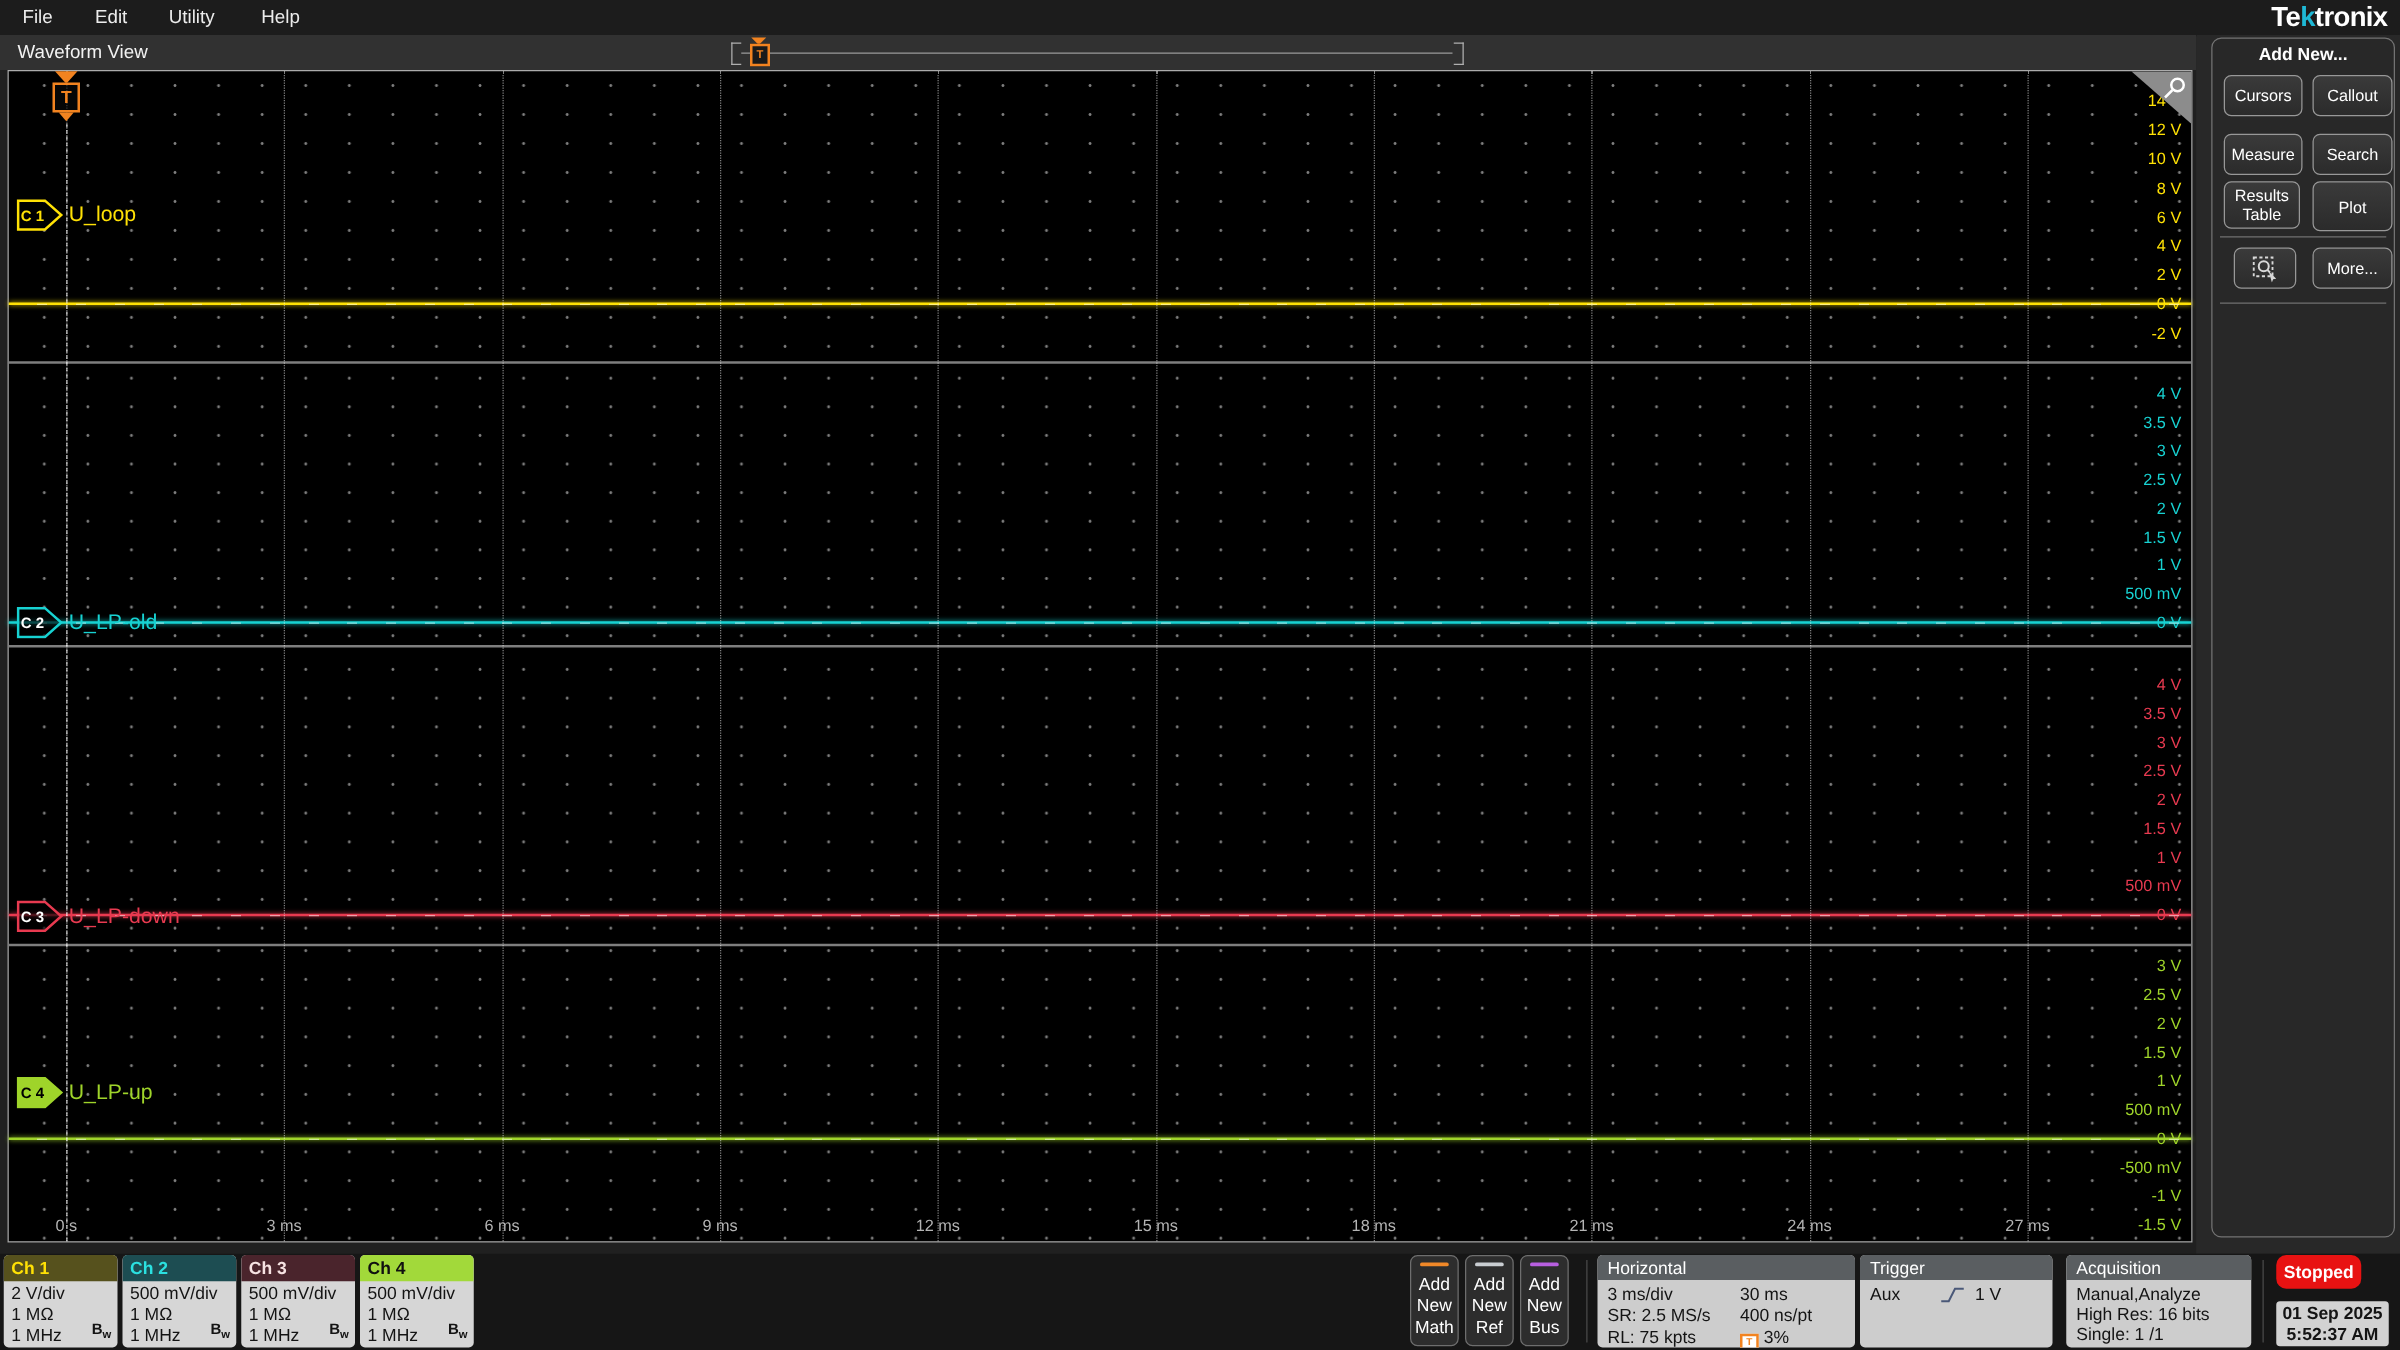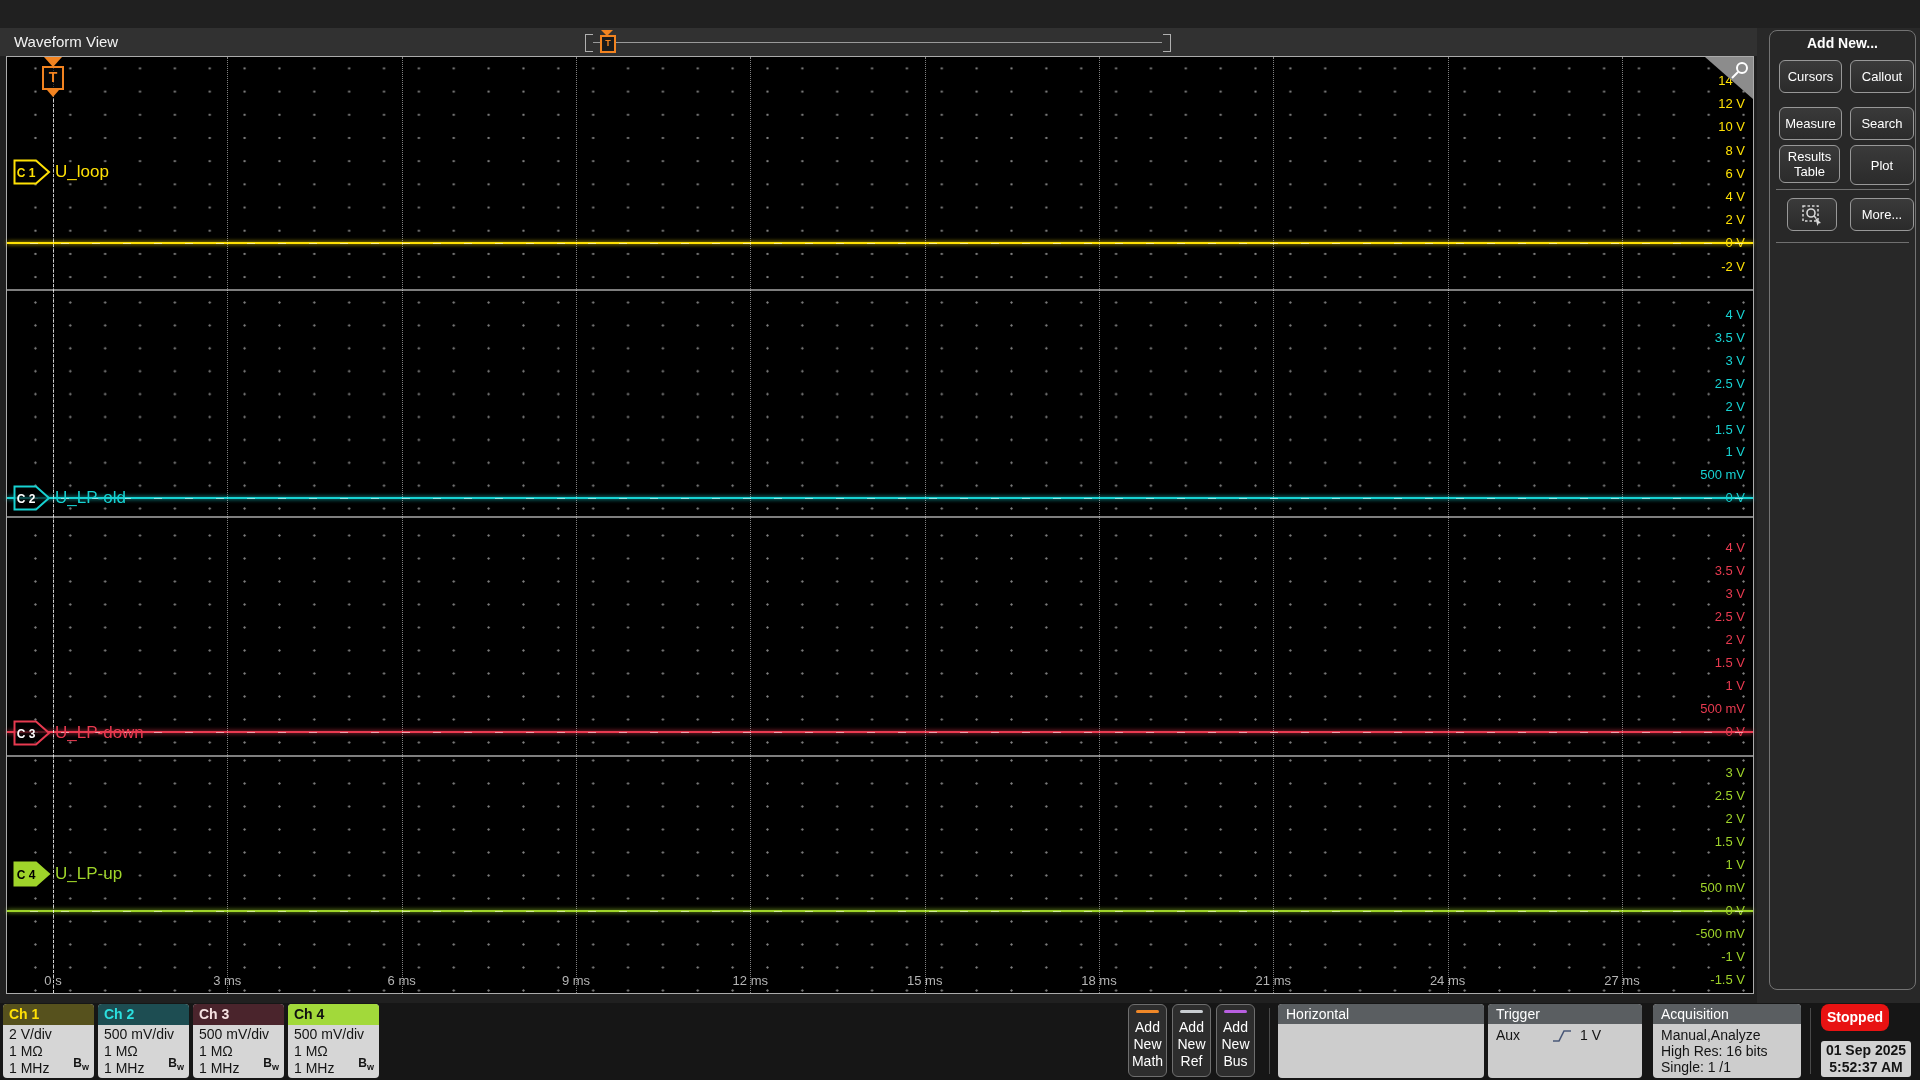--- a/index.html
+++ b/index.html
@@ -80,20 +80,24 @@
            color:#141414;font-size:14px;font-weight:600;text-align:center;line-height:17px;padding-top:1px;box-sizing:border-box;}
 
   .trigicon{display:inline-block;width:11px;height:11px;border:2px solid #f28320;color:#f28320;font-size:8px;font-weight:bold;
             text-align:center;line-height:10px;vertical-align:-2px;margin-right:4px;background:#fff;}
 </style>
 </head>
 <body>
 
 <div id="app">
 
+  <div id="menubar">
+    <span id="menu-items"><span class="menu-item" style="left: 18px;">File</span><span class="menu-item" style="left: 76px;">Edit</span><span class="menu-item" style="left: 135px;">Utility</span><span class="menu-item" style="left: 209px;">Help</span></span>
+    <div id="logo"><span>Te</span><span class="cy">k</span><span>tronix</span></div>
+  </div>
 
   <div id="wfheader">
     <span class="title">Waveform View</span>
     <div id="ovbar">
       <div id="ovline"></div>
       <div id="ovbl" class="ovbracket"></div>
       <div id="ovbr" class="ovbracket"></div>
       <div id="ovTtri"></div>
       <div id="ovT">T</div>
     </div>
@@ -291,20 +295,28 @@
           <div class="accent" style="background: rgb(184, 95, 224);"></div>
           <div>Add</div>
           <div>New</div>
           <div>Bus</div>
         </div>
       </div>
     <div class="vsep" style="left:1269px"></div>
 
     <div class="panel" style="left:1278px;width:206px;height:74px">
       <div class="hd">Horizontal</div>
+      <div class="bd" style="height:54px">
+        <span class="abs" style="left:8px;top:3px">3 ms/div</span>
+        <span class="abs" style="left:114px;top:3px">30 ms</span>
+        <span class="abs" style="left:8px;top:20px">SR: 2.5 MS/s</span>
+        <span class="abs" style="left:114px;top:20px">400 ns/pt</span>
+        <span class="abs" style="left:8px;top:37px">RL: 75 kpts</span>
+        <span class="abs" style="left:114px;top:37px"><span class="trigicon">T</span><span>3%</span></span>
+      </div>
     </div>
 
     <div class="panel" style="left:1488px;width:154px;height:74px">
       <div class="hd">Trigger</div>
       <div class="bd" style="height:54px">
         <span class="abs" style="left:8px;top:3px">Aux</span>
         <svg class="abs" style="left:64px;top:4px" width="20" height="16" viewBox="0 0 20 16">
           <path d="M1,13 H7 L12,3 H19" fill="none" stroke="#4a5878" stroke-width="1.6"></path>
         </svg>
         <span class="abs" style="left:92px;top:3px">1 V</span>

